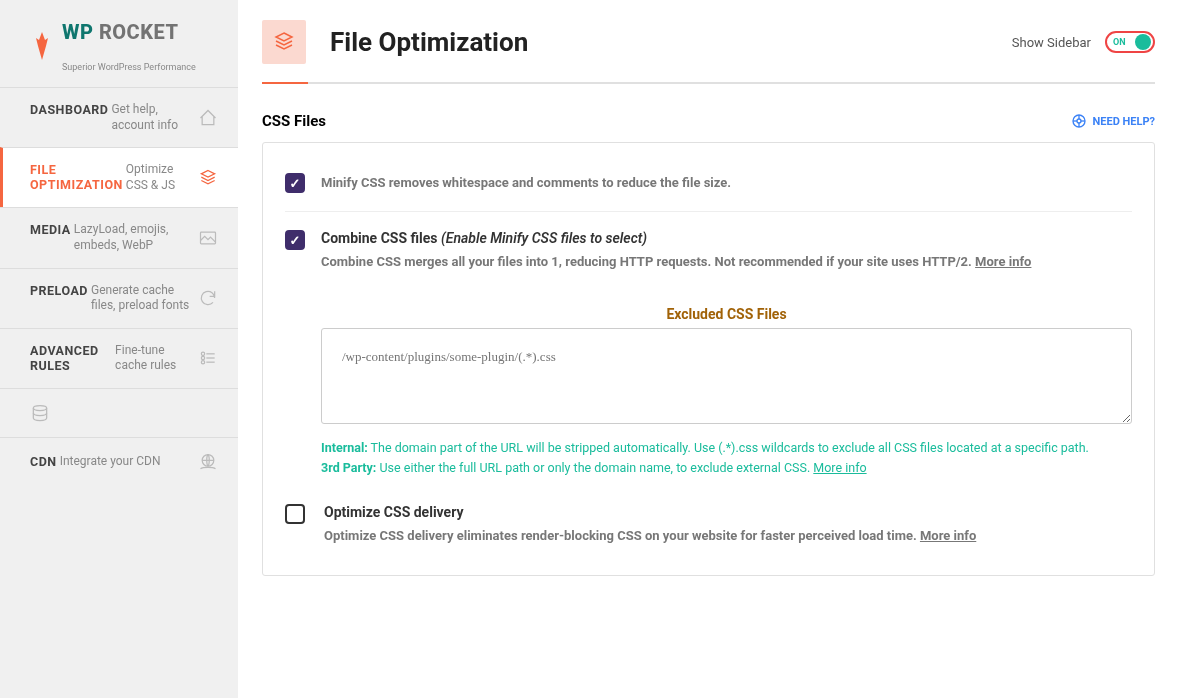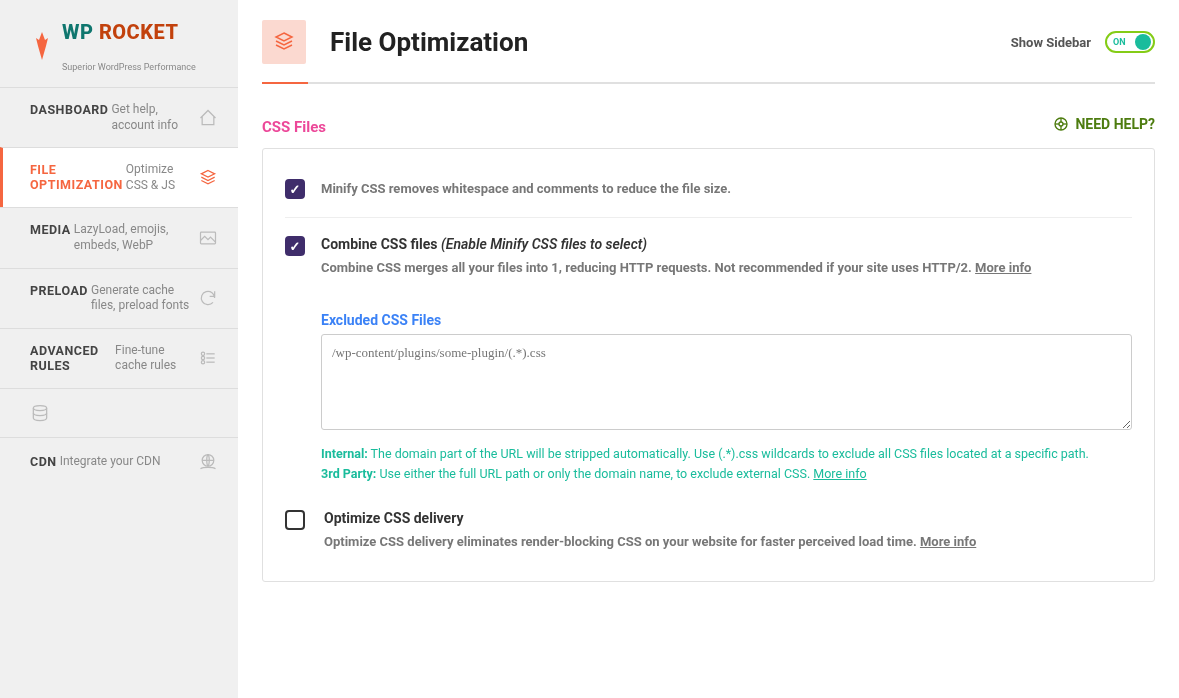--- a/index.html
+++ b/index.html
@@ -3,61 +3,61 @@
 <meta charset="utf-8">
 <style>
 * { margin: 0; padding: 0; box-sizing: border-box; }
 body { font-family: -apple-system, BlinkMacSystemFont, "Segoe UI", Roboto, Helvetica, Arial, sans-serif; background: #f5f5f5; color: #333; width: 1179px; height: 698px; overflow: hidden; display: flex; }
 .sidebar { width: 238px; background: #f0f0f0; height: 100%; overflow-y: auto; }
 .logo-area { padding: 20px 20px 15px 30px; display: flex; align-items: center; gap: 8px; }
 .logo-icon { width: 24px; height: 28px; }
 .logo-text { display: flex; flex-direction: column; }
 .logo-main { font-size: 20px; font-weight: 800; letter-spacing: 0.5px; }
 .logo-main .wp { color: #0f766e; }
-.logo-main .rocket { color: #c2410c; }
+.logo-main .rocket { color: #737373; }
 .logo-sub { font-size: 9px; color: #888; margin-top: 18px; }
 .nav-item { padding: 14px 20px 14px 30px; border-top: 1px solid #ddd; display: flex; justify-content: space-between; align-items: center; cursor: pointer; background: #f0f0f0; }
 .nav-item.active { background: #fff; border-left: 3px solid #f56640; padding-left: 27px; }
 .nav-item-text { display: flex; gap: 3px; }
 .nav-title { font-size: 12.5px; font-weight: 700; color: #444; letter-spacing: 0.5px; }
 .nav-item.active .nav-title { color: #f56640; }
 .nav-desc { font-size: 12px; color: #888; line-height: 1.3; max-width: 150px; }
 .nav-icon { width: 20px; height: 20px; color: #bbb; flex-shrink: 0; }
 .main { flex: 1; background: #fff; height: 100%; overflow-y: auto; padding: 20px 24px 0 24px; }
 .header { display: flex; align-items: center; justify-content: space-between; margin-bottom: 8px; }
 .header-left { display: flex; align-items: center; gap: 24px; }
 .header-icon-box { width: 44px; height: 44px; background: #fbd9d0; display: flex; align-items: center; justify-content: center; border-radius: 2px; }
 .header-icon-box svg { width: 24px; height: 24px; color: #f56640; }
 .page-title { font-size: 26px; font-weight: 700; color: #222; }
 .header-right { display: flex; align-items: center; gap: 14px; }
-.show-sidebar { font-size: 13px; font-weight: 700; color: #555; }
-.toggle { width: 50px; height: 22px; border: 2px solid #84cc16; border-radius: 20px; position: relative; display: flex; align-items: center; cursor: pointer; }
+.show-sidebar { font-size: 13px; font-weight: 400; color: #555; }
+.toggle { width: 50px; height: 22px; border: 2px solid #ef4444; border-radius: 20px; position: relative; display: flex; align-items: center; cursor: pointer; }
 .toggle-on { font-size: 9px; font-weight: 700; color: #1abc9c; margin-left: 6px; }
 .toggle-knob { width: 16px; height: 16px; background: #1abc9c; border-radius: 50%; position: absolute; right: 2px; }
 .tab-indicator { height: 2px; background: #e0e0e0; margin-top: 18px; position: relative; }
 .tab-indicator::before { content: ''; position: absolute; left: 0; top: 0; width: 46px; height: 2px; background: #f56640; }
 .section-header { display: flex; justify-content: space-between; align-items: center; margin-top: 28px; margin-bottom: 12px; }
-.section-title { font-size: 15px; font-weight: 700; color: #ec4899; margin-top: 6px; }
-.help-link { display: flex; align-items: center; gap: 6px; color: #4d7c0f; font-size: 14px; font-weight: 700; cursor: pointer; }
+.section-title { font-size: 15px; font-weight: 700; color: #000000; }
+.help-link { display: flex; align-items: center; gap: 6px; color: #3b82f6; font-size: 11px; font-weight: 700; cursor: pointer; }
 .help-link svg { width: 16px; height: 16px; }
 .card { border: 1px solid #e0e0e0; border-radius: 3px; padding: 20px 22px; }
 .option-row { display: flex; align-items: flex-start; gap: 16px; padding: 10px 0; }
 .option-row + .option-row { border-top: 1px solid #eee; padding-top: 18px; margin-top: 8px; }
 .checkbox { width: 20px; height: 20px; border: 2px solid #333; border-radius: 4px; flex-shrink: 0; display: flex; align-items: center; justify-content: center; cursor: pointer; }
 .checkbox.checked { background: #3f2d6b; border-color: #3f2d6b; }
 .checkbox.checked::after { content: '✓'; color: #fff; font-size: 13px; font-weight: 700; }
 .option-content { flex: 1; }
 .option-title { font-size: 14px; font-weight: 700; color: #333; margin-bottom: 6px; }
 .option-title .hint { font-style: italic; font-weight: 600; }
 .option-desc { font-size: 13px; color: #777; line-height: 1.5; font-weight: bold; }
 .option-desc a, .more-info { text-decoration: underline; color: #777; cursor: pointer; }
 .excluded-section { margin-left: 36px; margin-top: 24px; }
-.excluded-title { font-size: 14px; font-weight: 700; color: #3b82f6; margin-bottom: 6px; }
+.excluded-title { font-size: 14px; font-weight: 700; color: #a16207; margin-bottom: 6px; text-align: center; }
 .excluded-desc { font-size: 13px; color: #777; margin-bottom: 10px; }
-.excluded-textarea { width: 100%; height: 96px; border: 1px solid #ccc; border-radius: 3px; padding: 10px; font-family: "Times New Roman", serif; font-size: 13px; resize: both; }
+.excluded-textarea { width: 100%; height: 96px; border: 1px solid #ccc; border-radius: 3px; padding: 20px; font-family: "Times New Roman", serif; font-size: 13px; resize: both; }
 .excluded-note { font-size: 12.5px; color: #1abc9c; line-height: 1.6; margin-top: 10px; }
 .excluded-note strong { font-weight: 700; }
 .excluded-note .more { text-decoration: underline; cursor: pointer; color: #1abc9c; }
 </style>
 </head>
 <body>
 
 <div class="sidebar">
   <div class="logo-area">
     <svg class="logo-icon" viewBox="0 0 24 28">

